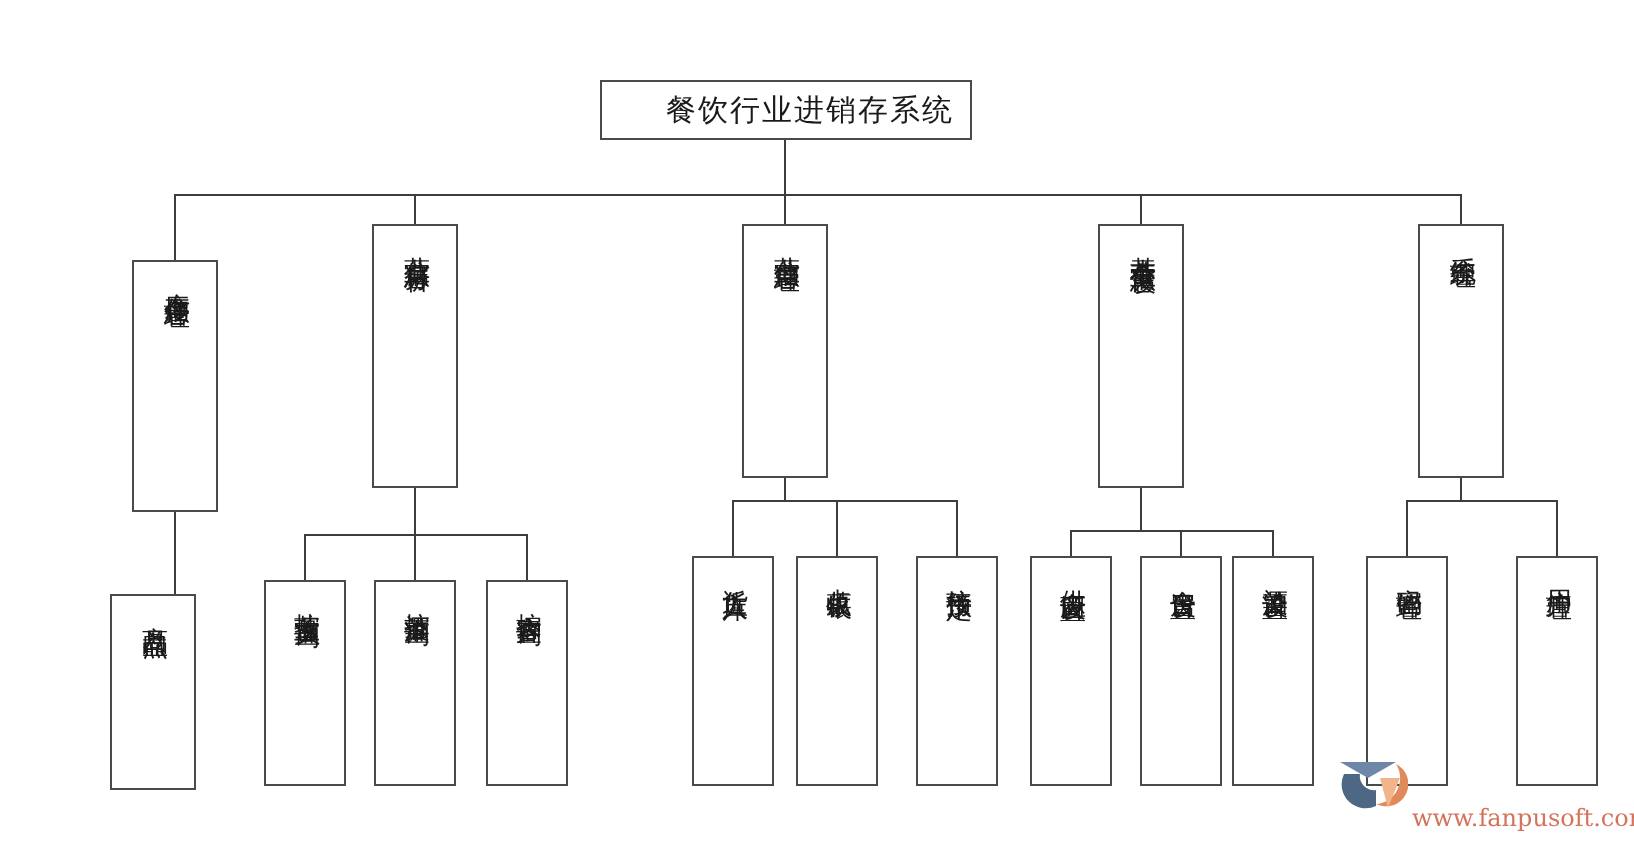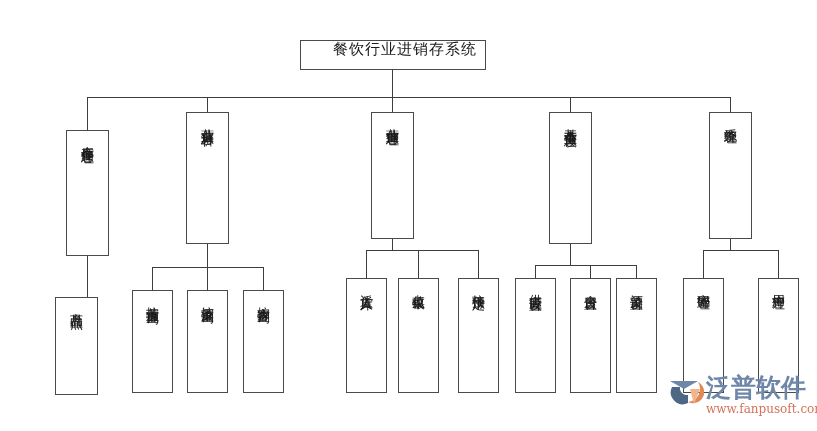--- a/index.html
+++ b/index.html
@@ -32,21 +32,21 @@
   .node .label {
     display: block;
     font-size: 13px;
     line-height: 1.08;
     letter-spacing: 0.5px;
     color: #1a1a1a;
     white-space: nowrap;
   }
   
   .node.horiz {
-    align-items: flex-start;
+    align-items: center;
     padding-left: 24px;
   }
   .node.horiz .label {
     font-size: 15px;
     letter-spacing: 1px;
     writing-mode: horizontal-tb;
   }
   
   .node.vert .label {
     writing-mode: vertical-rl;
@@ -215,17 +215,16 @@
     <span class="label">用户管理</span>
   </div>
 
   <div id="watermark">
     <svg class="wm-logo" viewBox="0 0 36 30">
       <path d="M2 6 L30 6 L16 14 Z" fill="#6e87a8"></path>
       <path d="M30 7 A11 11 0 0 1 20 27 A13 13 0 0 0 30 7 Z" fill="#e08a5a"></path>
       <path d="M4 12 A12 12 0 0 0 20 28 L20 20 A7 7 0 0 1 12 12 Z" fill="#4d6784"></path>
       <path d="M22 14 L32 14 L26 29 Z" fill="#f2b48a"></path>
     </svg>
-    <div class="wm-text">泛普软件</div>
     <div class="wm-url">www.fanpusoft.com</div>
   </div>
 
 </div>
 
 </body></html>

